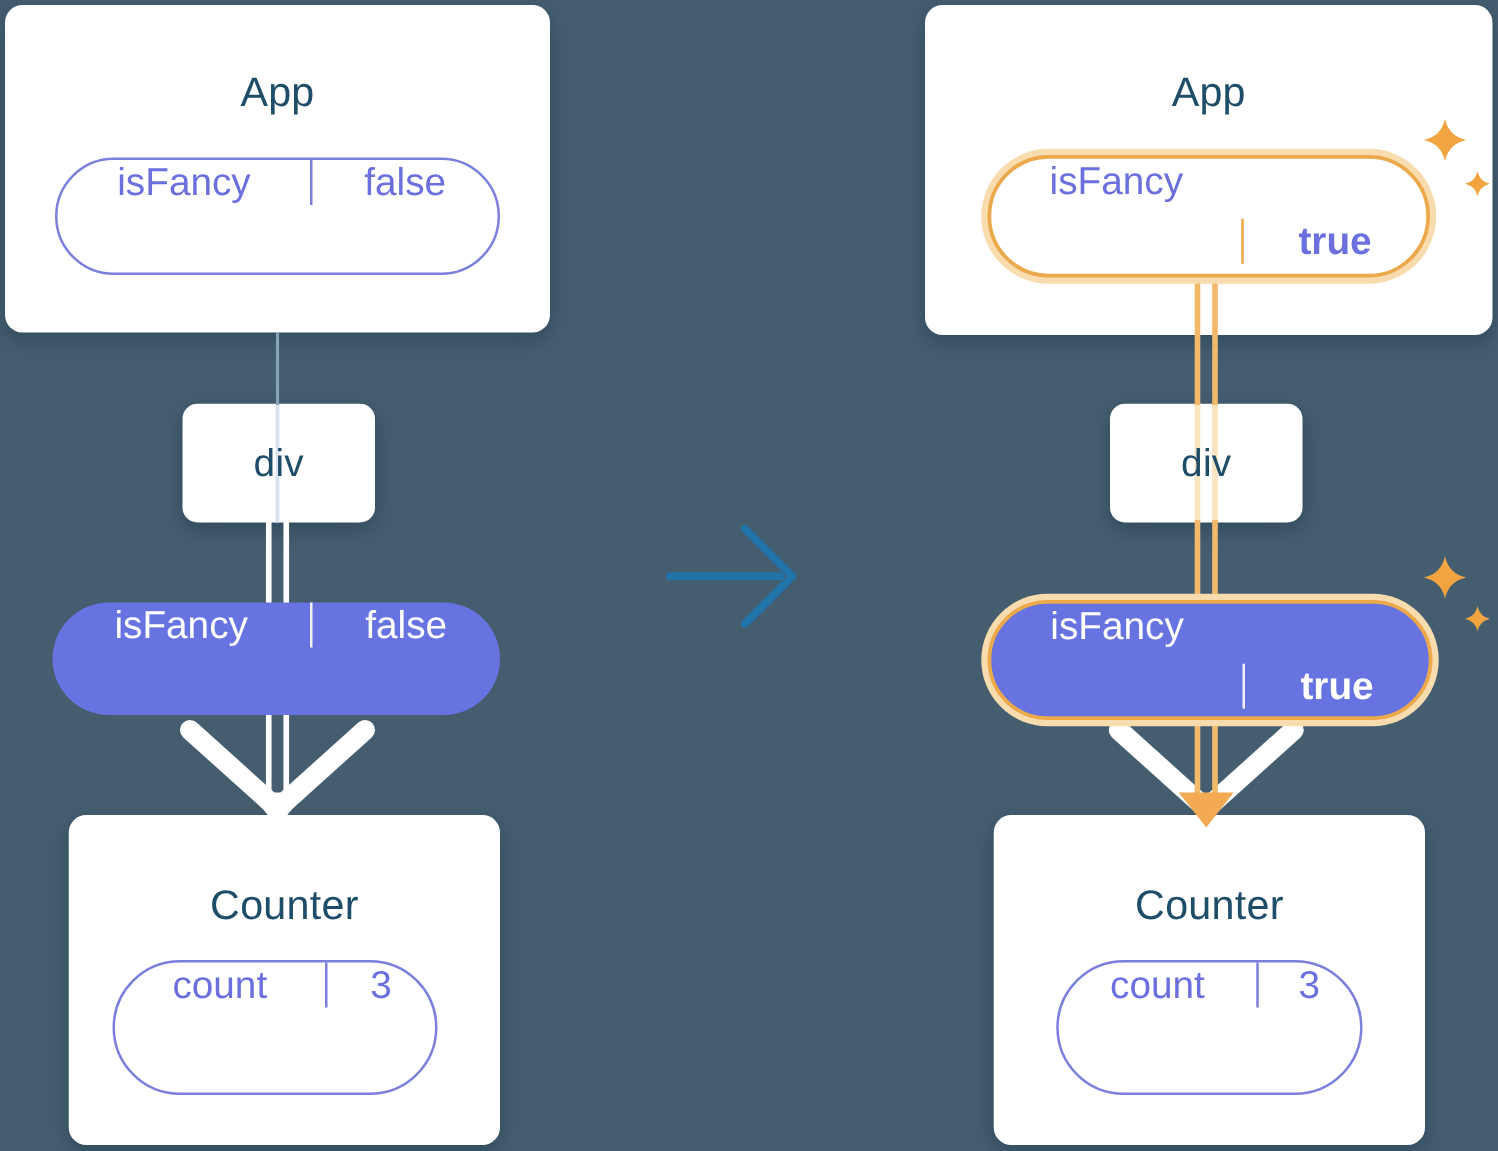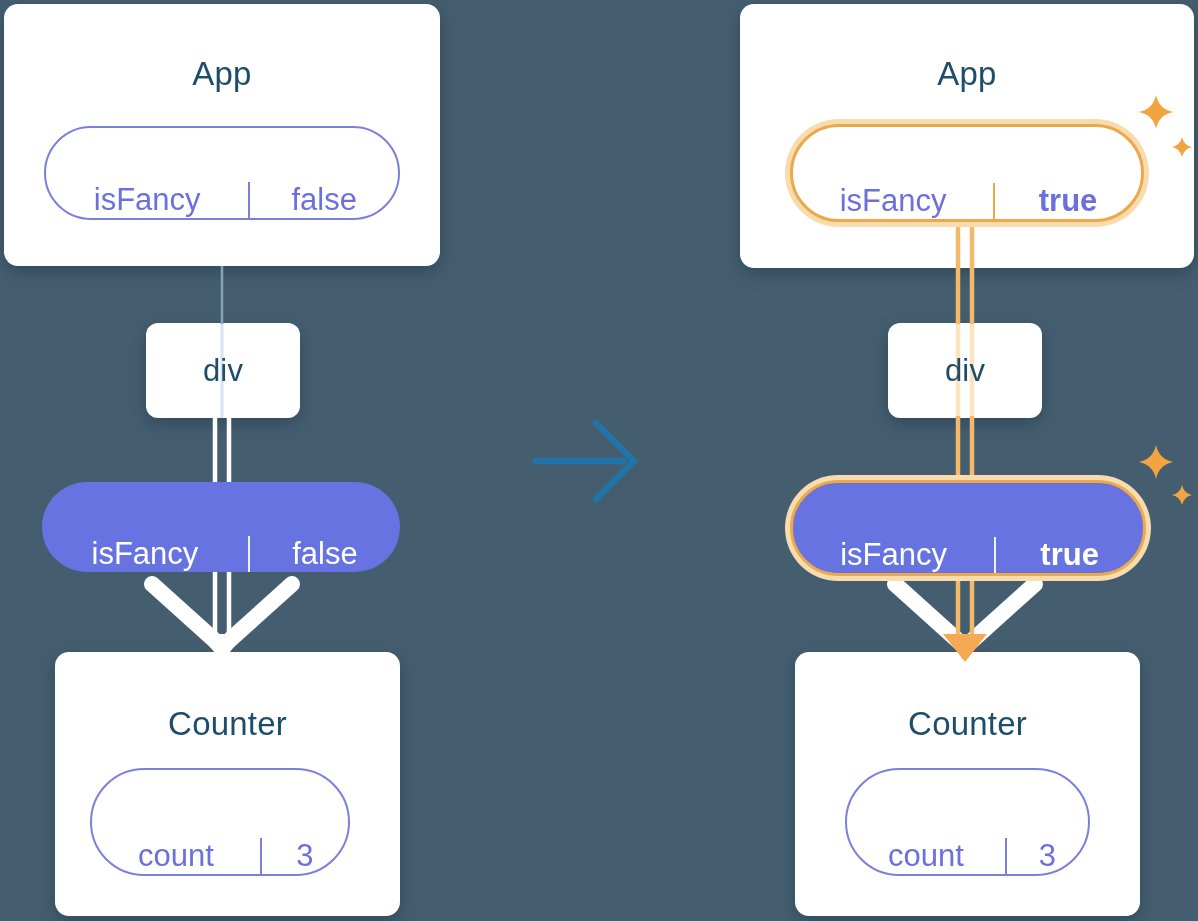--- a/index.html
+++ b/index.html
@@ -36,21 +36,21 @@
 
   .title{position:absolute;color:var(--navy);font-size:33px;text-align:center;
          line-height:36px;letter-spacing:.2px;}
   #title-app-l{left:4px;top:56px;width:436px;}
   #title-div-l{left:146px;top:353px;width:154px;font-size:31px;}
   #title-counter-l{left:55px;top:706px;width:345px;}
   #title-app-r{left:740px;top:56px;width:454px;}
   #title-div-r{left:888px;top:353px;width:154px;font-size:31px;}
   #title-counter-r{left:795px;top:706px;width:345px;}
 
-  .pill{position:absolute;display:flex;align-items:flex-end;border-radius:70px;}
+  .pill{position:absolute;display:flex;align-items:flex-start;border-radius:70px;}
   .pill .cell{display:flex;align-items:center;justify-content:center;font-size:31px;}
   .pill .cell.name{width:57.5%;}
   .pill .cell.value{width:42.5%;}
   .pill.count .cell.name{width:65.5%;}
   .pill.count .cell.value{width:34.5%;}
 
   .pill.outlined{background:var(--card);border:2.5px solid var(--purple-line);
                  color:var(--purple-text);}
   .pill.outlined .cell.value{border-left:2px solid var(--purple-line);}
 

